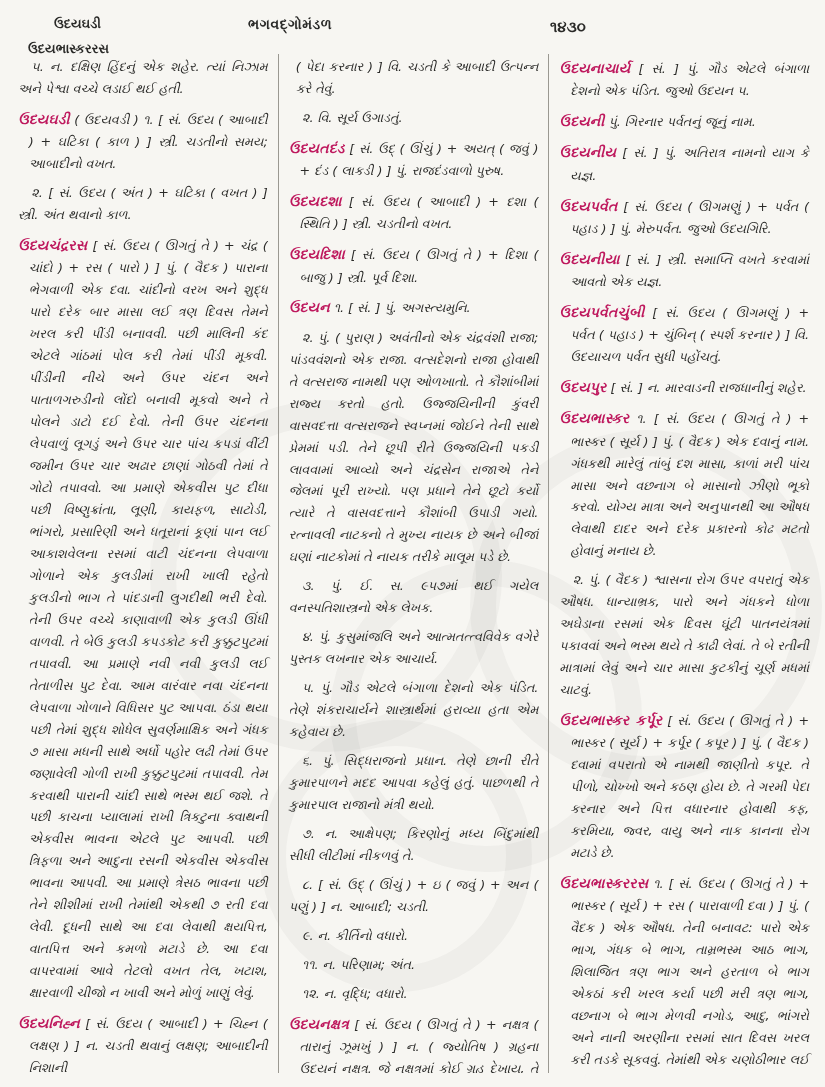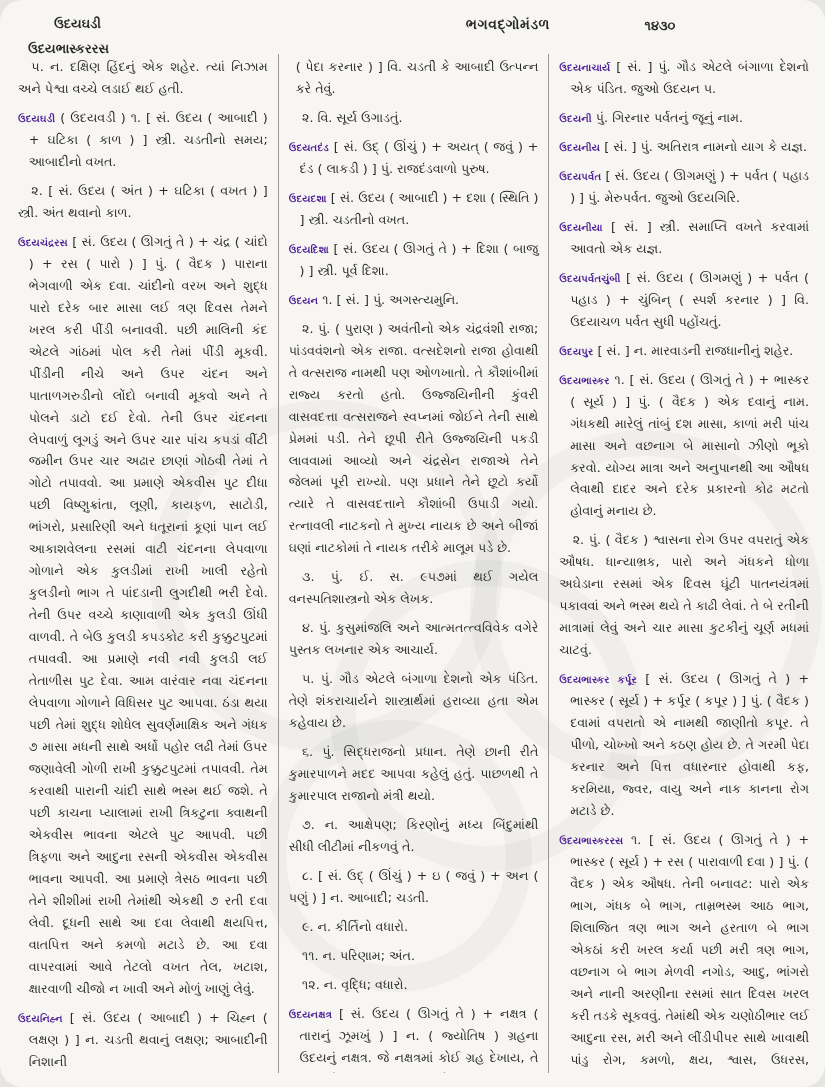--- a/index.html
+++ b/index.html
@@ -15,21 +15,20 @@
   }
   .page{
     position:relative;
     width:825px;
     height:1087px;
     margin:0 auto;
     background:var(--paper);
     color:var(--ink);
     overflow:hidden;
     box-sizing:border-box;
-    border-radius:22px;
   }
   
   .watermark{
     position:absolute;
     border-radius:50%;
     border:26px solid rgba(60,60,55,0.040);
     pointer-events:none;
   }
   .wm1{width:300px;height:300px;left:150px;top:400px;}
   .wm2{width:260px;height:260px;left:330px;top:560px;}
@@ -43,29 +42,29 @@
     padding:12px 55px 0 28px;
     height:48px;
     box-sizing:border-box;
     font-size:13px;
     font-weight:bold;
   }
   .guide-words{width:220px;line-height:1.9;}
   .guide-words .gw1{margin-left:26px;}
   .center-title{
     flex:1;
-    text-align:right;
+    text-align:left;
     font-size:14px;
     letter-spacing:.5px;
     padding-top:4px;
   }
   .page-number{
     width:220px;
-    text-align:center;
-    font-size:13px;
+    text-align:left;
+    font-size:15px;
     padding-top:6px;
   }
 
   .columns{
     position:relative;
     display:flex;
     height:1025px;
     padding:6px 6px 0 8px;
     box-sizing:border-box;
   }
@@ -73,29 +72,29 @@
     flex:1 1 0;
     padding:2px 10px 0 10px;
     box-sizing:border-box;
     overflow:hidden;
     text-align:justify;
     font-size:12.7px;
     line-height:1.73;
   }
   .column + .column{ border-left:1px solid var(--rule); }
 
-  p.para{ margin:0 0 7px 0; }
+  p.para{ margin:0 0 7px 0;font-style:italic; }
   p.entry{ padding-left:.85em; text-indent:-.85em; }
   p.sense{ text-indent:1.05em; }
   p.cont{ padding-left:.55em; }
   .headword{
     font-weight:bold;
-    font-size:10px;
+    font-size:14px;
     letter-spacing:.2px;
-    color:#4c1d95;
+    color:#be185d;
   }
 </style>
 </head>
 <body>
 
 <div class="page">
 
   <div class="watermark wm1"></div>
   <div class="watermark wm2"></div>
   <div class="watermark wm3"></div>

